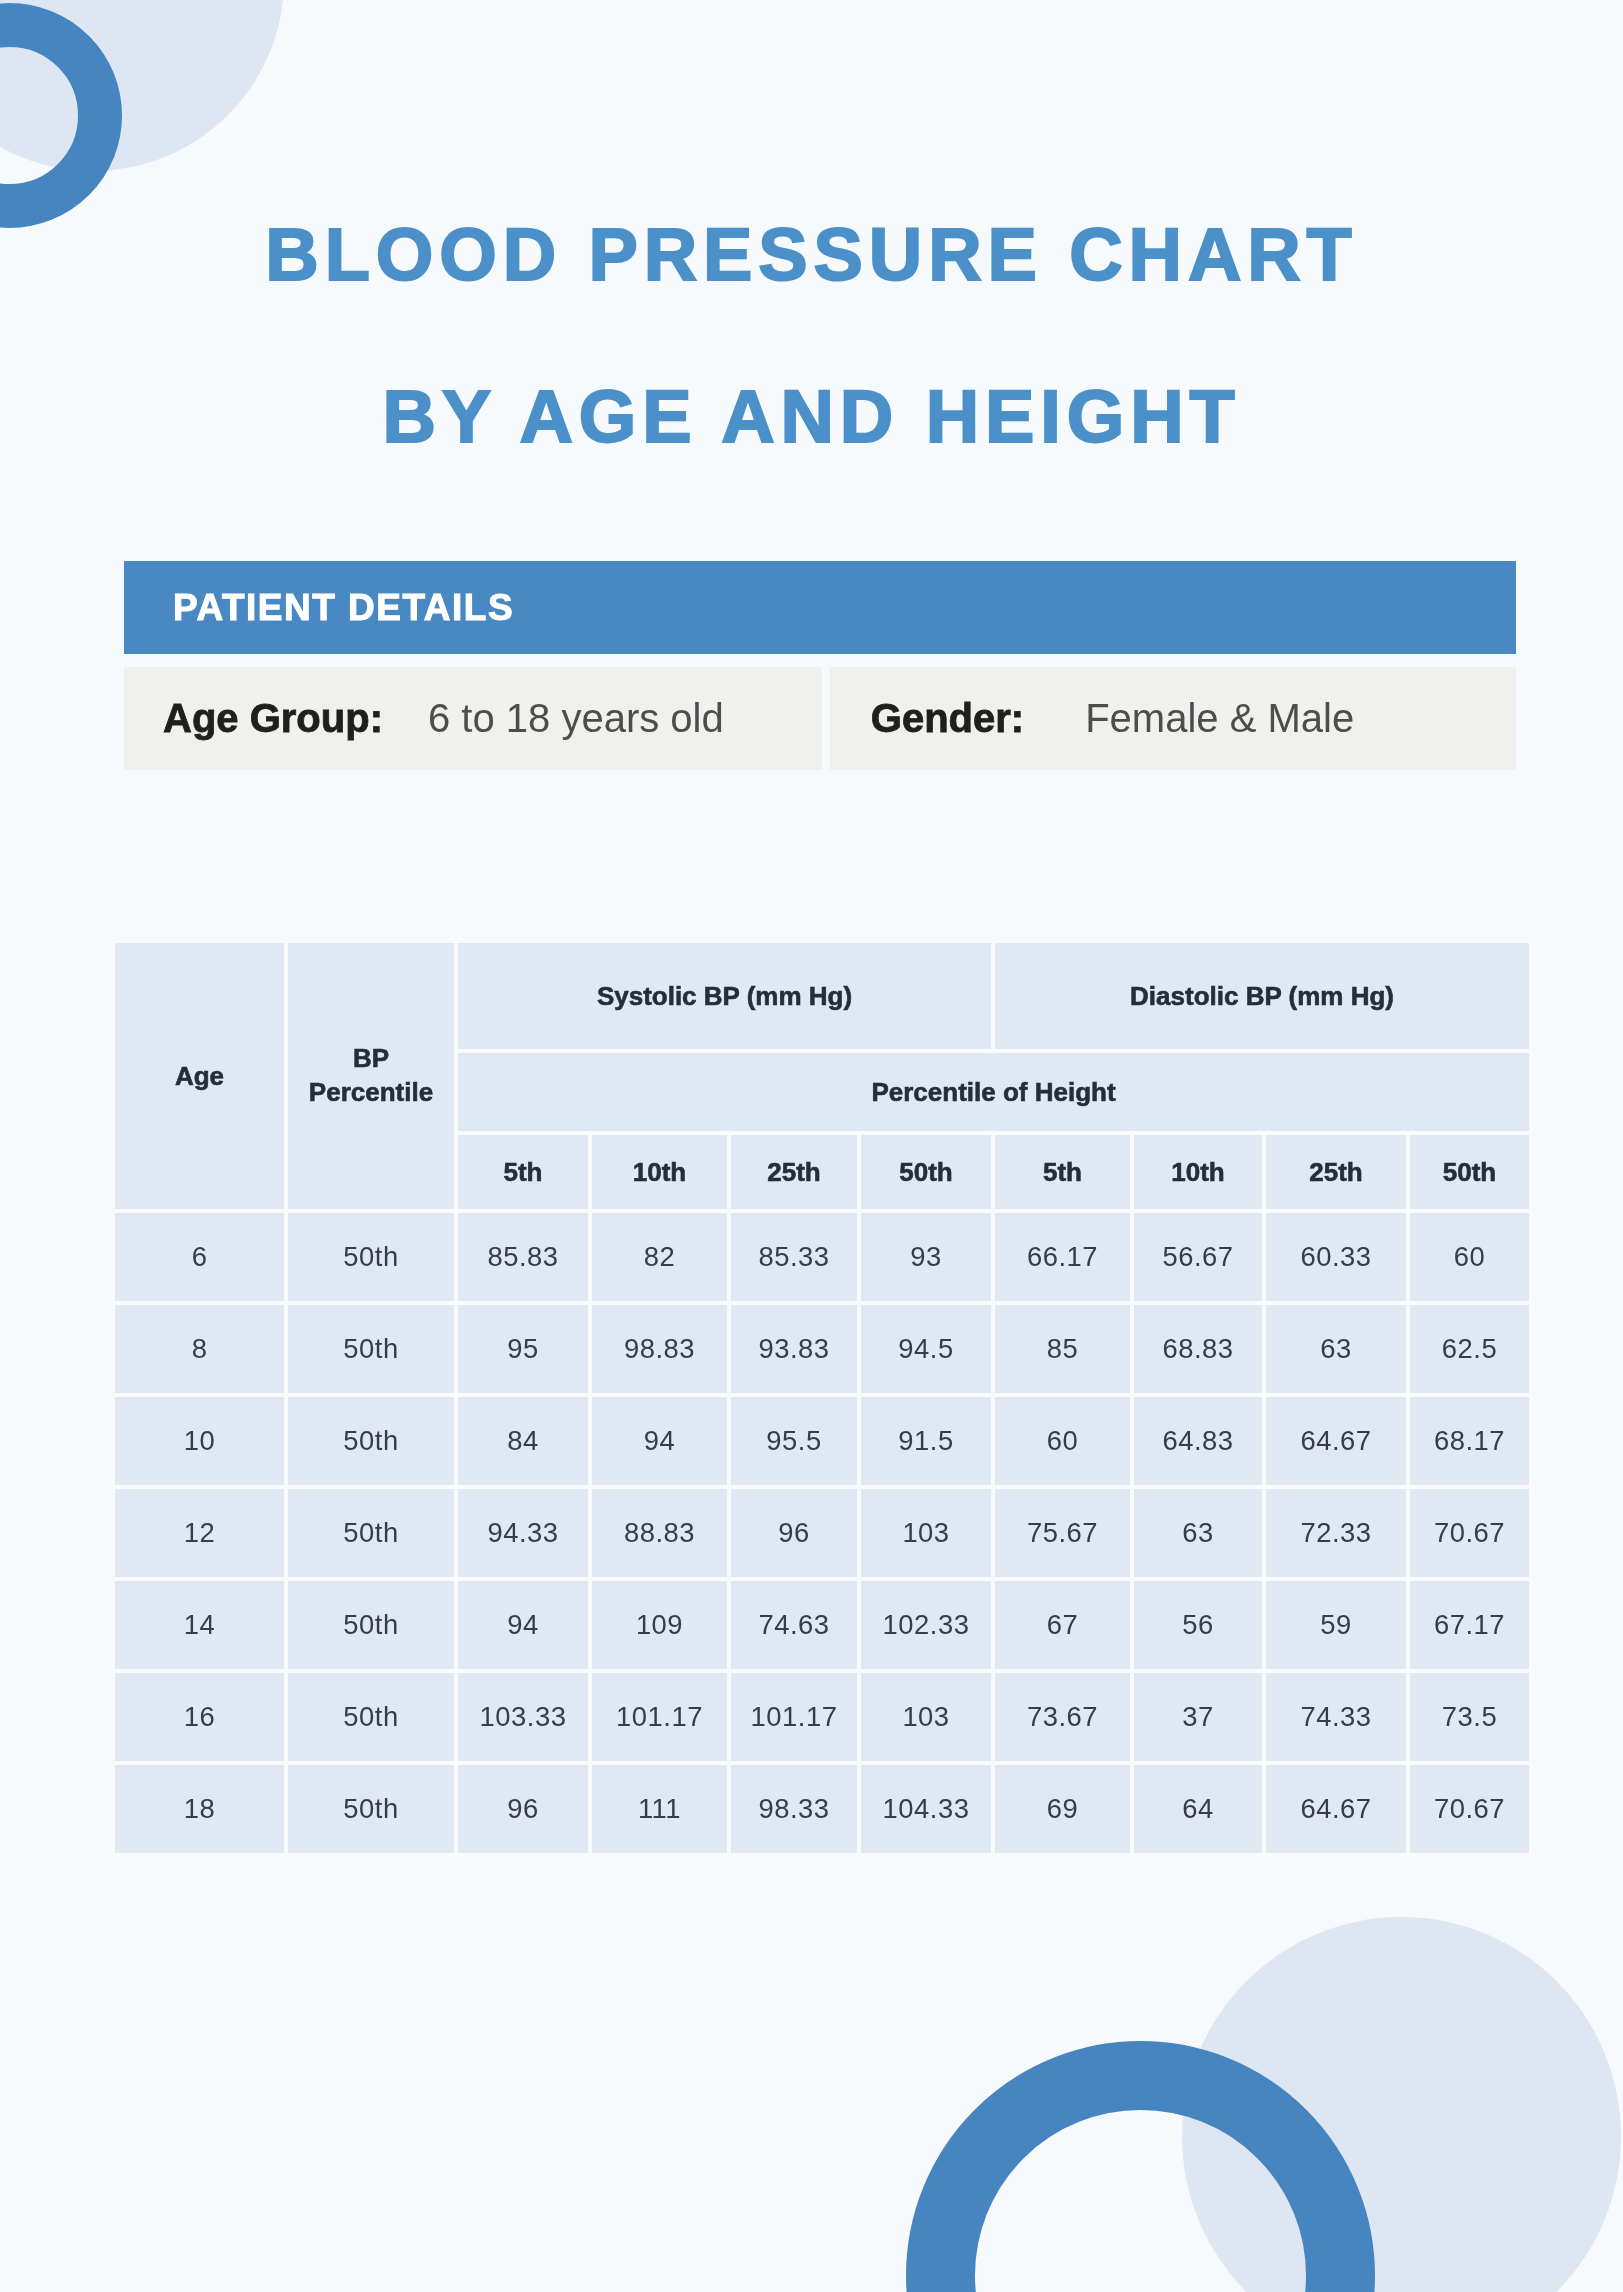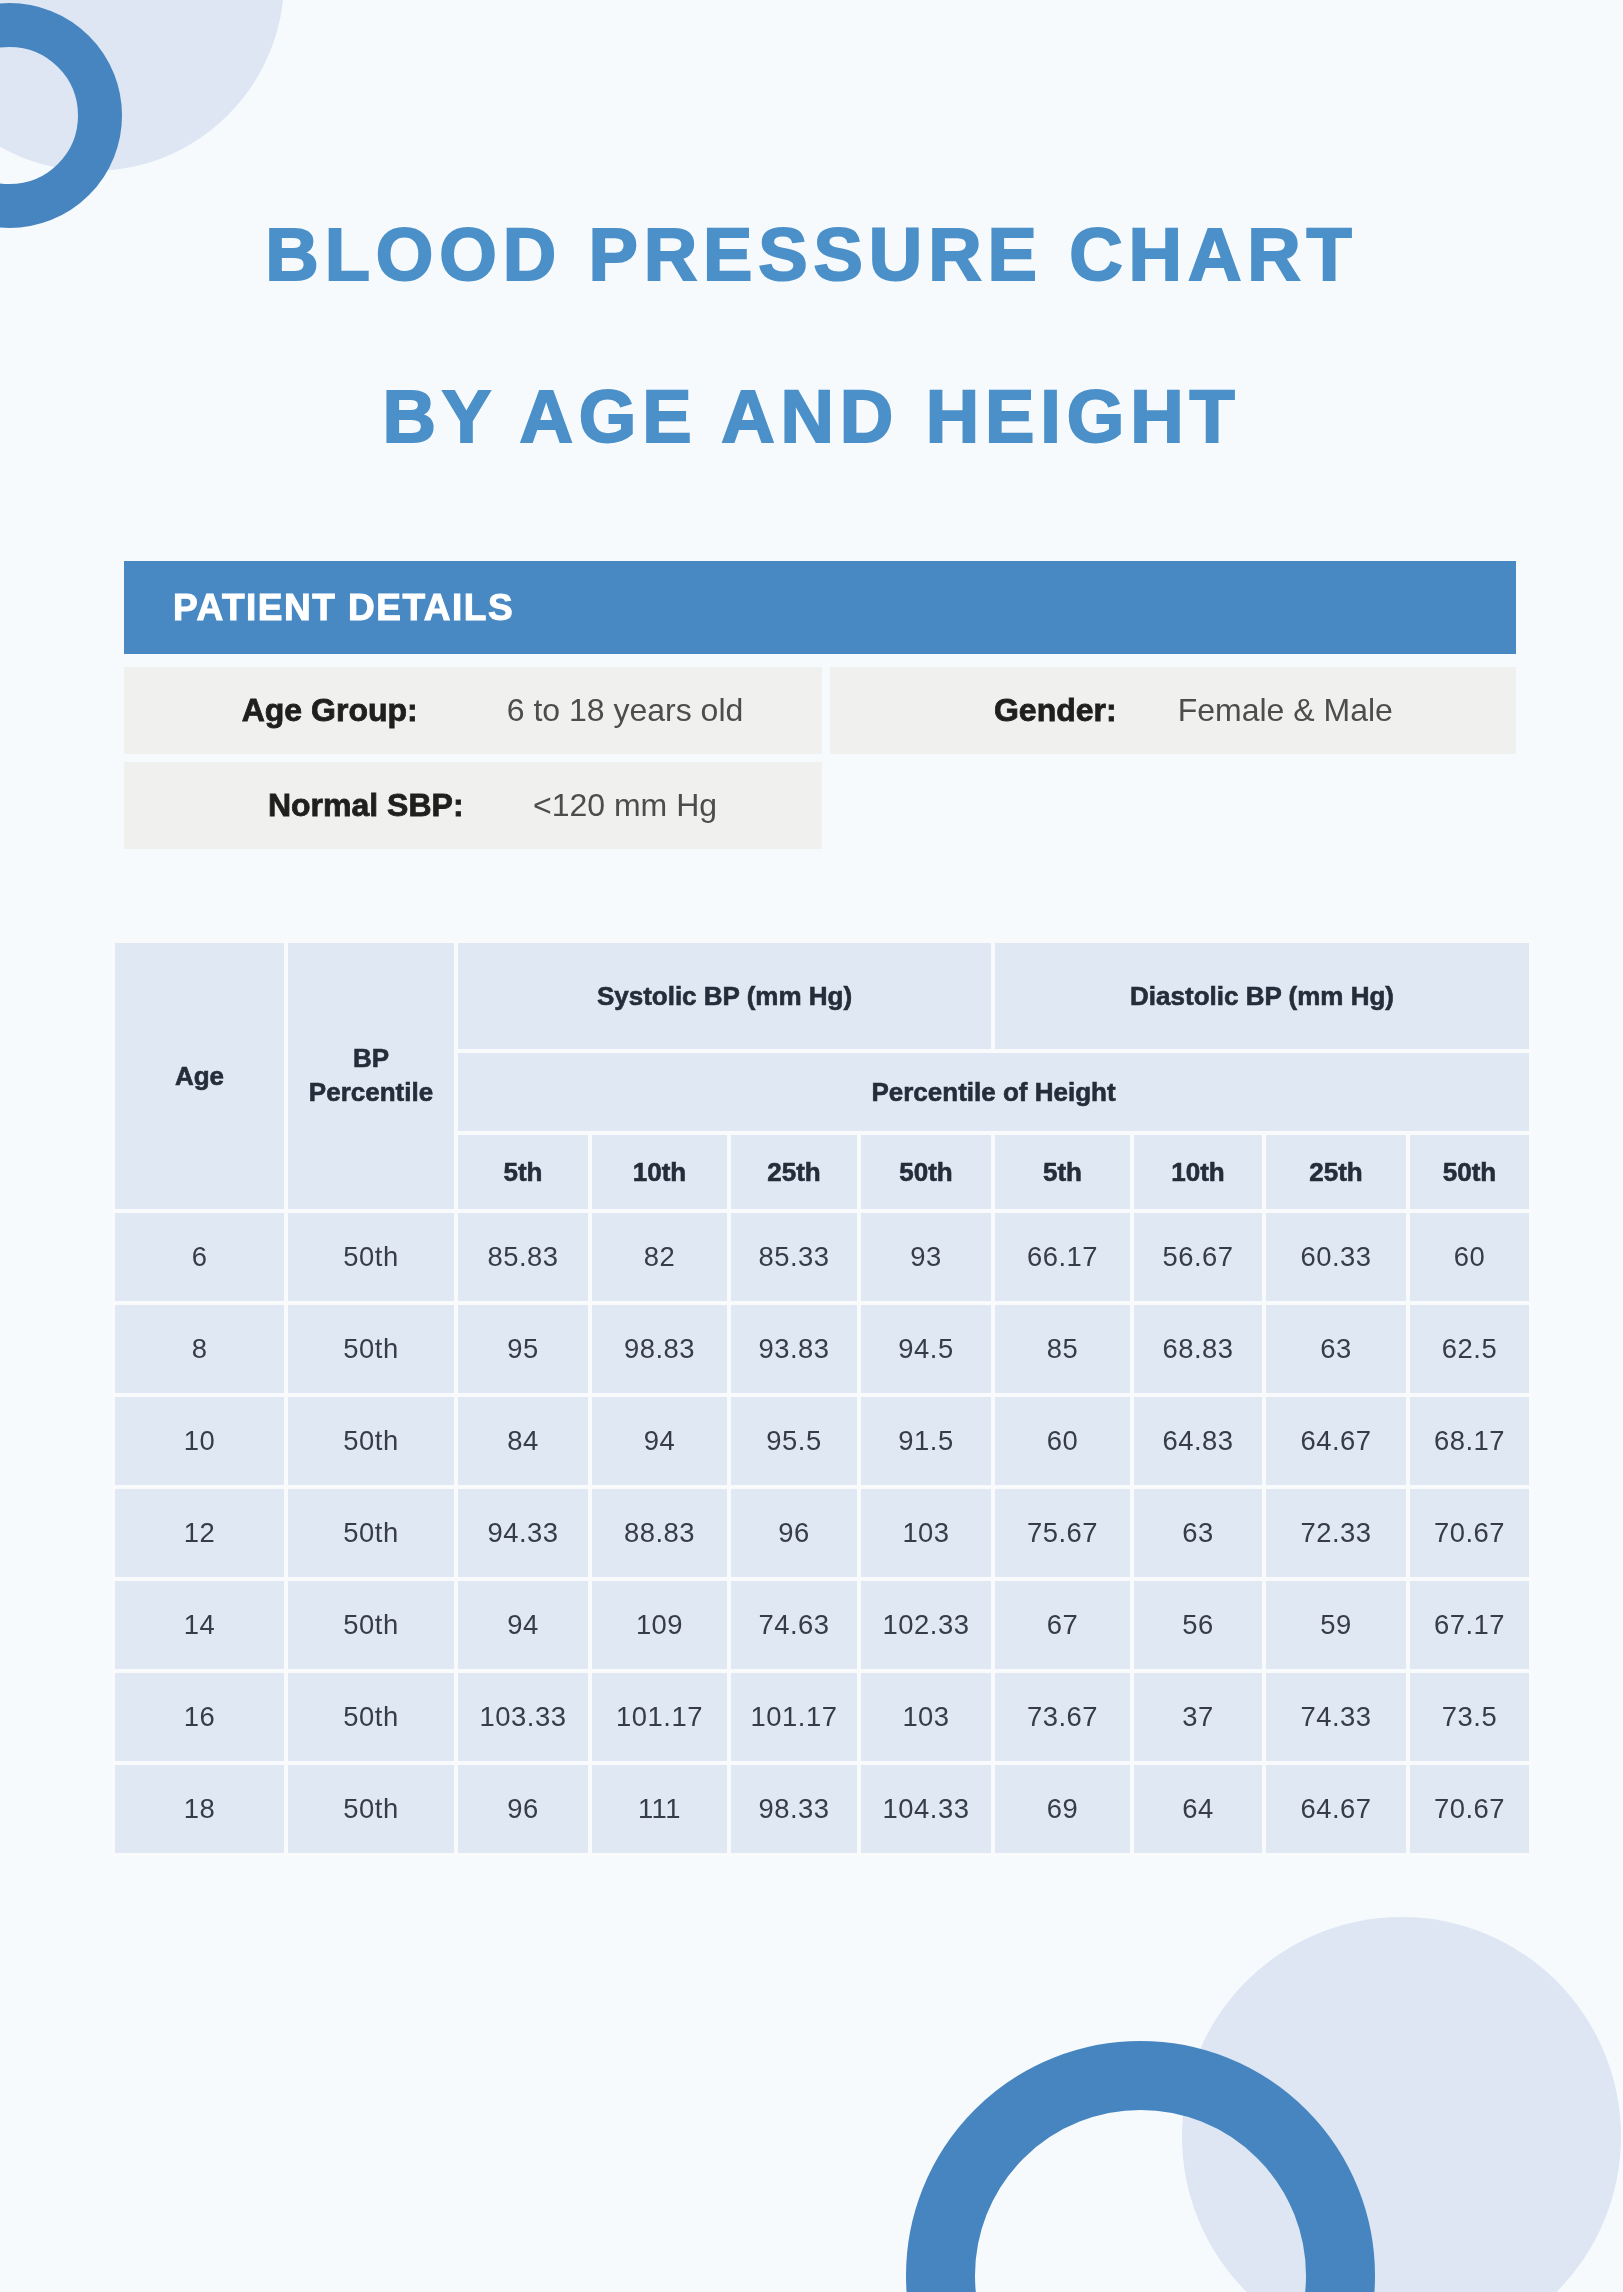--- a/index.html
+++ b/index.html
@@ -24,21 +24,21 @@
   
   .title{position:absolute;top:174px;left:0;width:100%;text-align:center;
     color:var(--title);font-size:74px;font-weight:700;letter-spacing:5.9px;
     line-height:162px;-webkit-text-stroke:2px var(--title);}
 
   
   .patient{position:absolute;left:124px;top:561px;width:1392px;}
   .patient-bar{height:93px;background:var(--accent);display:flex;align-items:center;padding-left:49px;}
   .patient-bar span{color:#fff;font-size:37px;font-weight:700;letter-spacing:1.5px;-webkit-text-stroke:1px #fff;}
   .patient-grid{margin-top:12.7px;display:grid;grid-template-columns:698px 1fr;column-gap:7.8px;row-gap:8.8px;}
-  .pbox{background:var(--box_bg);height:87px;display:flex;align-items:center;font-size:32px;justify-content:center;}
+  .pbox{background:var(--box_bg);height:103px;display:flex;align-items:center;font-size:40px;}
   .pbox .plabel{font-weight:700;color:var(--label_text);-webkit-text-stroke:0.8px var(--label_text);}
   .pbox .pvalue{font-weight:400;color:var(--value_text);}
   .pbox.left{padding-left:39px;}
   .pbox.left .plabel{flex:0 0 265px;}
   .pbox.right{padding-left:41px;}
   .pbox.right .pvalue{margin-left:61px;}
 
   
   table.bp{position:absolute;left:111px;top:939px;width:1402px;
     border-collapse:separate;border-spacing:4.9px;table-layout:fixed;background:var(--grid);}
@@ -71,24 +71,20 @@
       <span>PATIENT DETAILS</span>
     </div>
     <div class="patient-grid">
       <div class="pbox left">
         <span class="plabel">Age Group:</span>
         <span class="pvalue">6 to 18 years old</span>
       </div>
       <div class="pbox right">
         <span class="plabel">Gender:</span>
         <span class="pvalue">Female &amp; Male</span>
-      </div>
-      <div class="pbox left">
-        <span class="plabel">Normal SBP:</span>
-        <span class="pvalue">&lt;120 mm Hg</span>
       </div>
     </div>
   </section>
 
   <table class="bp">
     <colgroup>
       <col style="width:169px">
         <col style="width:166px">
       <col style="width:130px">
         <col style="width:135px">

